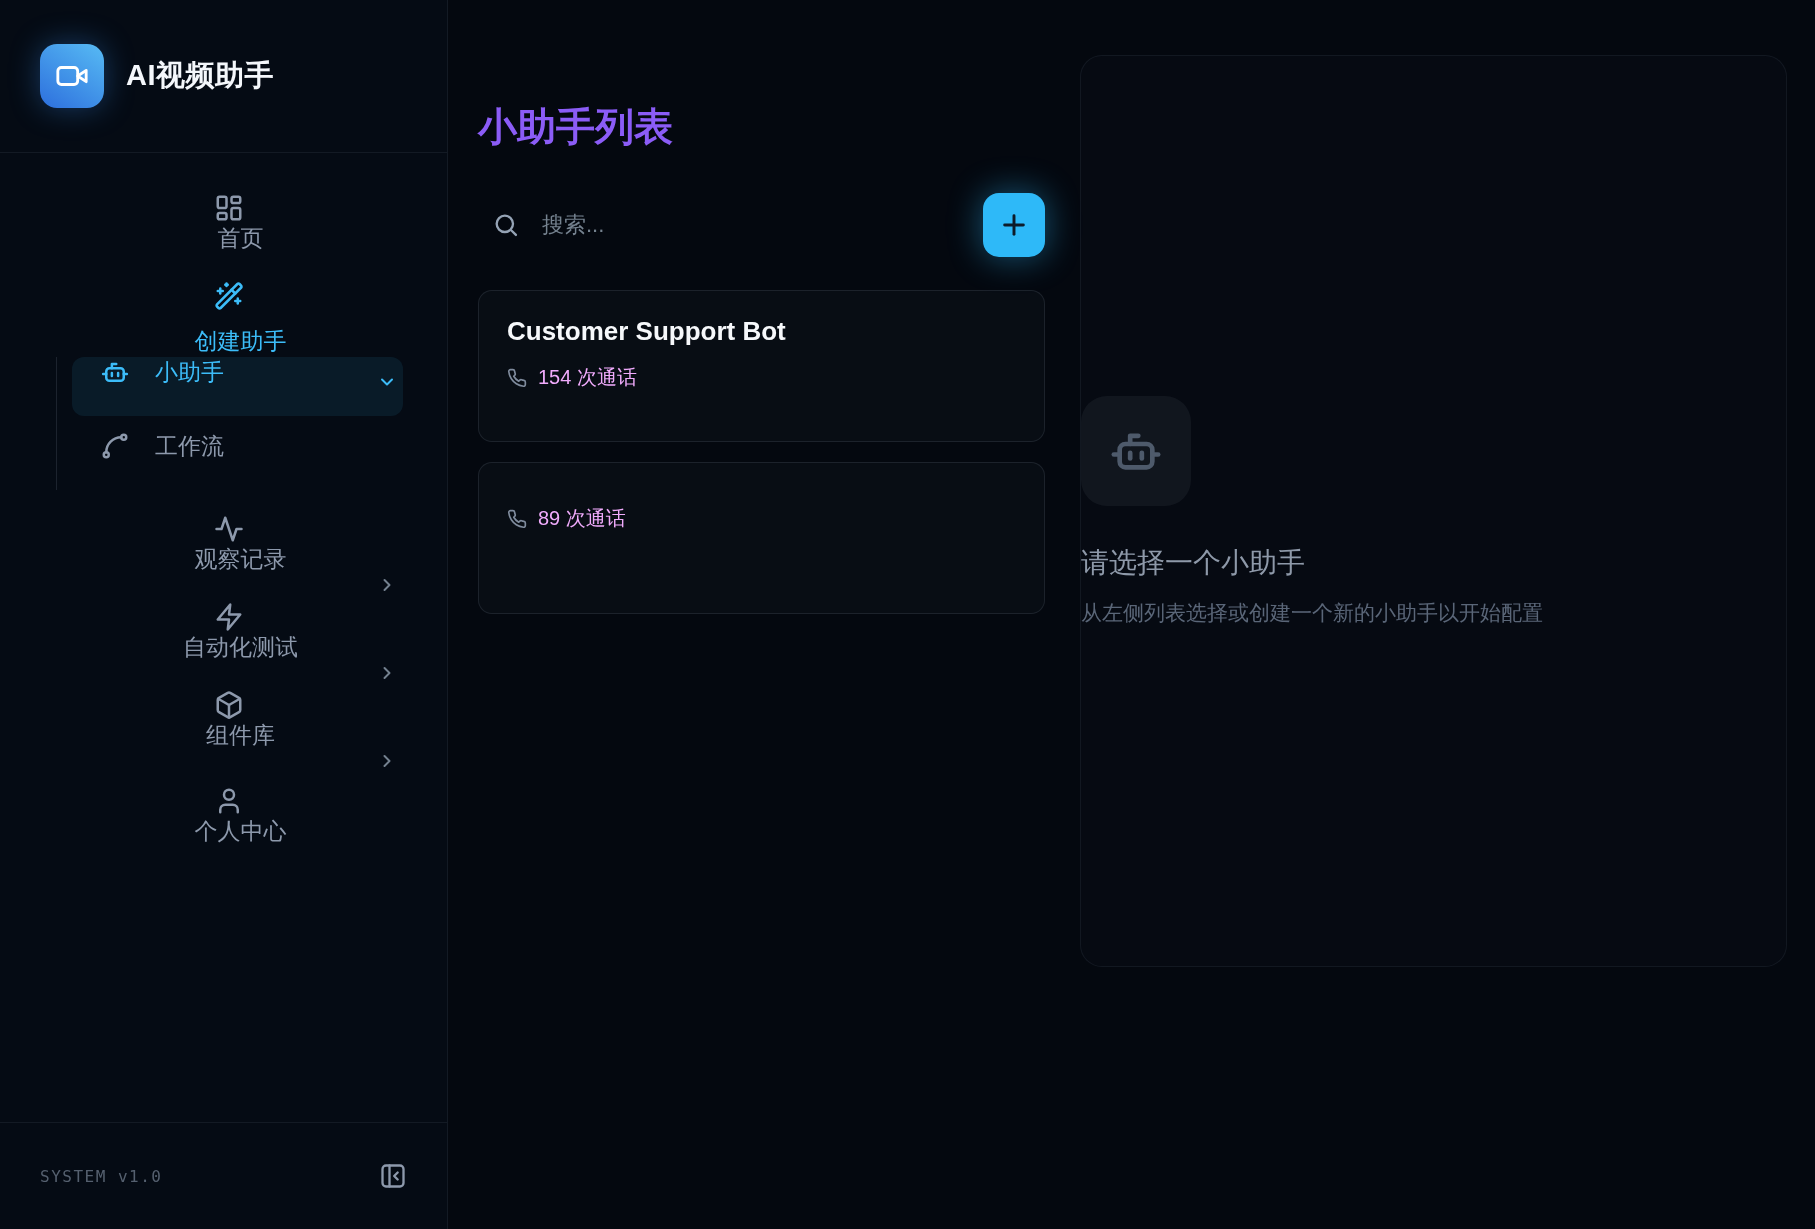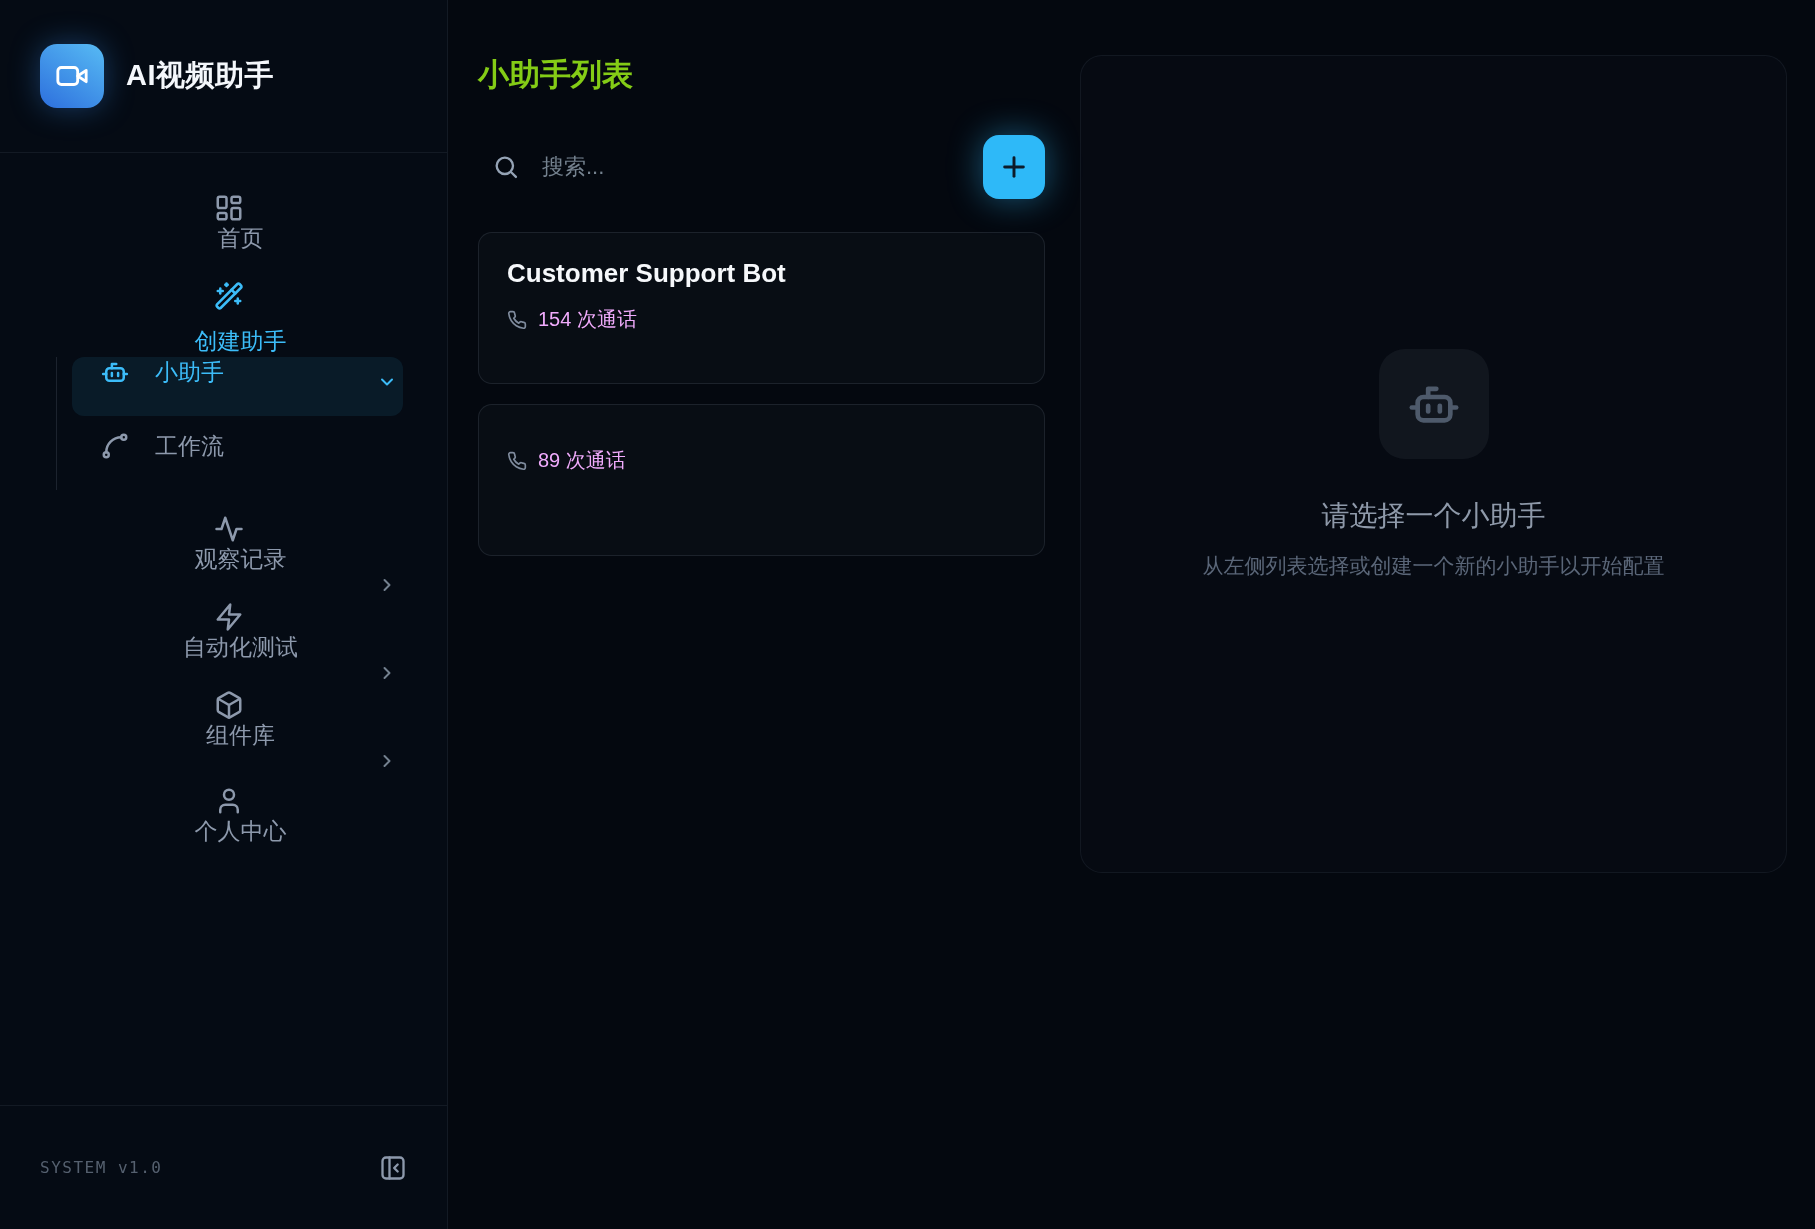--- a/index.html
+++ b/index.html
@@ -54,34 +54,34 @@
     height:59px; display:flex; align-items:flex-start;
     padding:0 20px 0 28px; border-radius:12px; cursor:pointer;
     color:#8d99ac; font-size:23px; width:331px;
   }
   .sub-item .nav-ico { width:30px; height:30px; flex:0 0 auto; }
   .sub-item .nav-label { margin-left:25px; }
   .sub-item.selected { background:rgba(56,189,248,0.09); color:#3cbcf8; }
   .sub-item + .sub-item { margin-top:15px; }
 
   .sidebar-footer {
-    position:absolute; left:0; bottom:0; width:100%; height:124px;
+    position:absolute; left:0; bottom:0; width:100%; height:107px;
     border-top:1px solid rgba(148,163,184,0.10);
     display:flex; align-items:center; justify-content:space-between;
     padding:0 40px;
   }
   .version {
     font-family:"DejaVu Sans Mono", monospace;
     font-size:16px; letter-spacing:1.5px; color:#55606f;
   }
   .collapse-btn { width:28px; height:28px; color:#8d99ac; cursor:pointer; background:none; border:none; }
 
   
   .list-panel { position:absolute; left:448px; top:0; width:632px; padding:54px 0 0 30px; }
-  .list-title { font-size:31px; font-weight:bold; color:#84cc16; }
+  .list-title { font-size:39px; font-weight:bold; color:#8b5cf6;margin-top:46px; }
   .search-row { margin-top:38px; height:66px; display:flex; align-items:center; padding-left:14px; width:567px; }
   .search-ico { width:28px; height:28px; color:#95a3b5; flex:0 0 auto; }
   .search-input {
     flex:1; margin-left:22px; background:transparent; border:none; outline:none;
     font-family:"Liberation Sans", sans-serif;
     font-size:22px; color:#c6d0db; min-width:0;
   }
   .search-input::placeholder { color:#75828f; opacity:1; }
   .add-btn {
     width:62px; height:64px; border:none; border-radius:16px; cursor:pointer;
@@ -94,24 +94,24 @@
     width:100%; height:152px; border:1px solid rgba(148,163,184,0.14);
     border-radius:14px; background:rgba(148,163,184,0.035);
     padding:25px 28px; margin-bottom:20px; cursor:pointer;
   }
   .card-name { font-size:26px; font-weight:bold; color:#f6f8fb; }
   .card-sub { margin-top:17px; display:flex; align-items:center; gap:11px; color:#f0abfc; font-size:20px; }
   .phone-ico { width:20px; height:20px; color:#7f8b9d; }
 
   
   .detail-panel {
-    position:absolute; left:1080px; top:55px; width:707px; height:818px;
+    position:absolute; left:1080px; top:55px; width:707px; height:912px;
     border:1px solid rgba(148,163,184,0.09); border-radius:22px;
     background:rgba(148,163,184,0.02);
-    display:flex; flex-direction:column; align-items:center; justify-content:center;
+    display:flex; flex-direction:column; justify-content:center;
   }
   .bot-badge {
     width:110px; height:110px; border-radius:26px;
     background:rgba(148,163,184,0.08);
     display:flex; align-items:center; justify-content:center;
     color:#4e5a6b;
   }
   .empty-title { margin-top:38px; font-size:28px; color:#8e99a9; }
   .empty-subtitle { margin-top:17px; font-size:21px; color:#5a6678; }
 </style>

